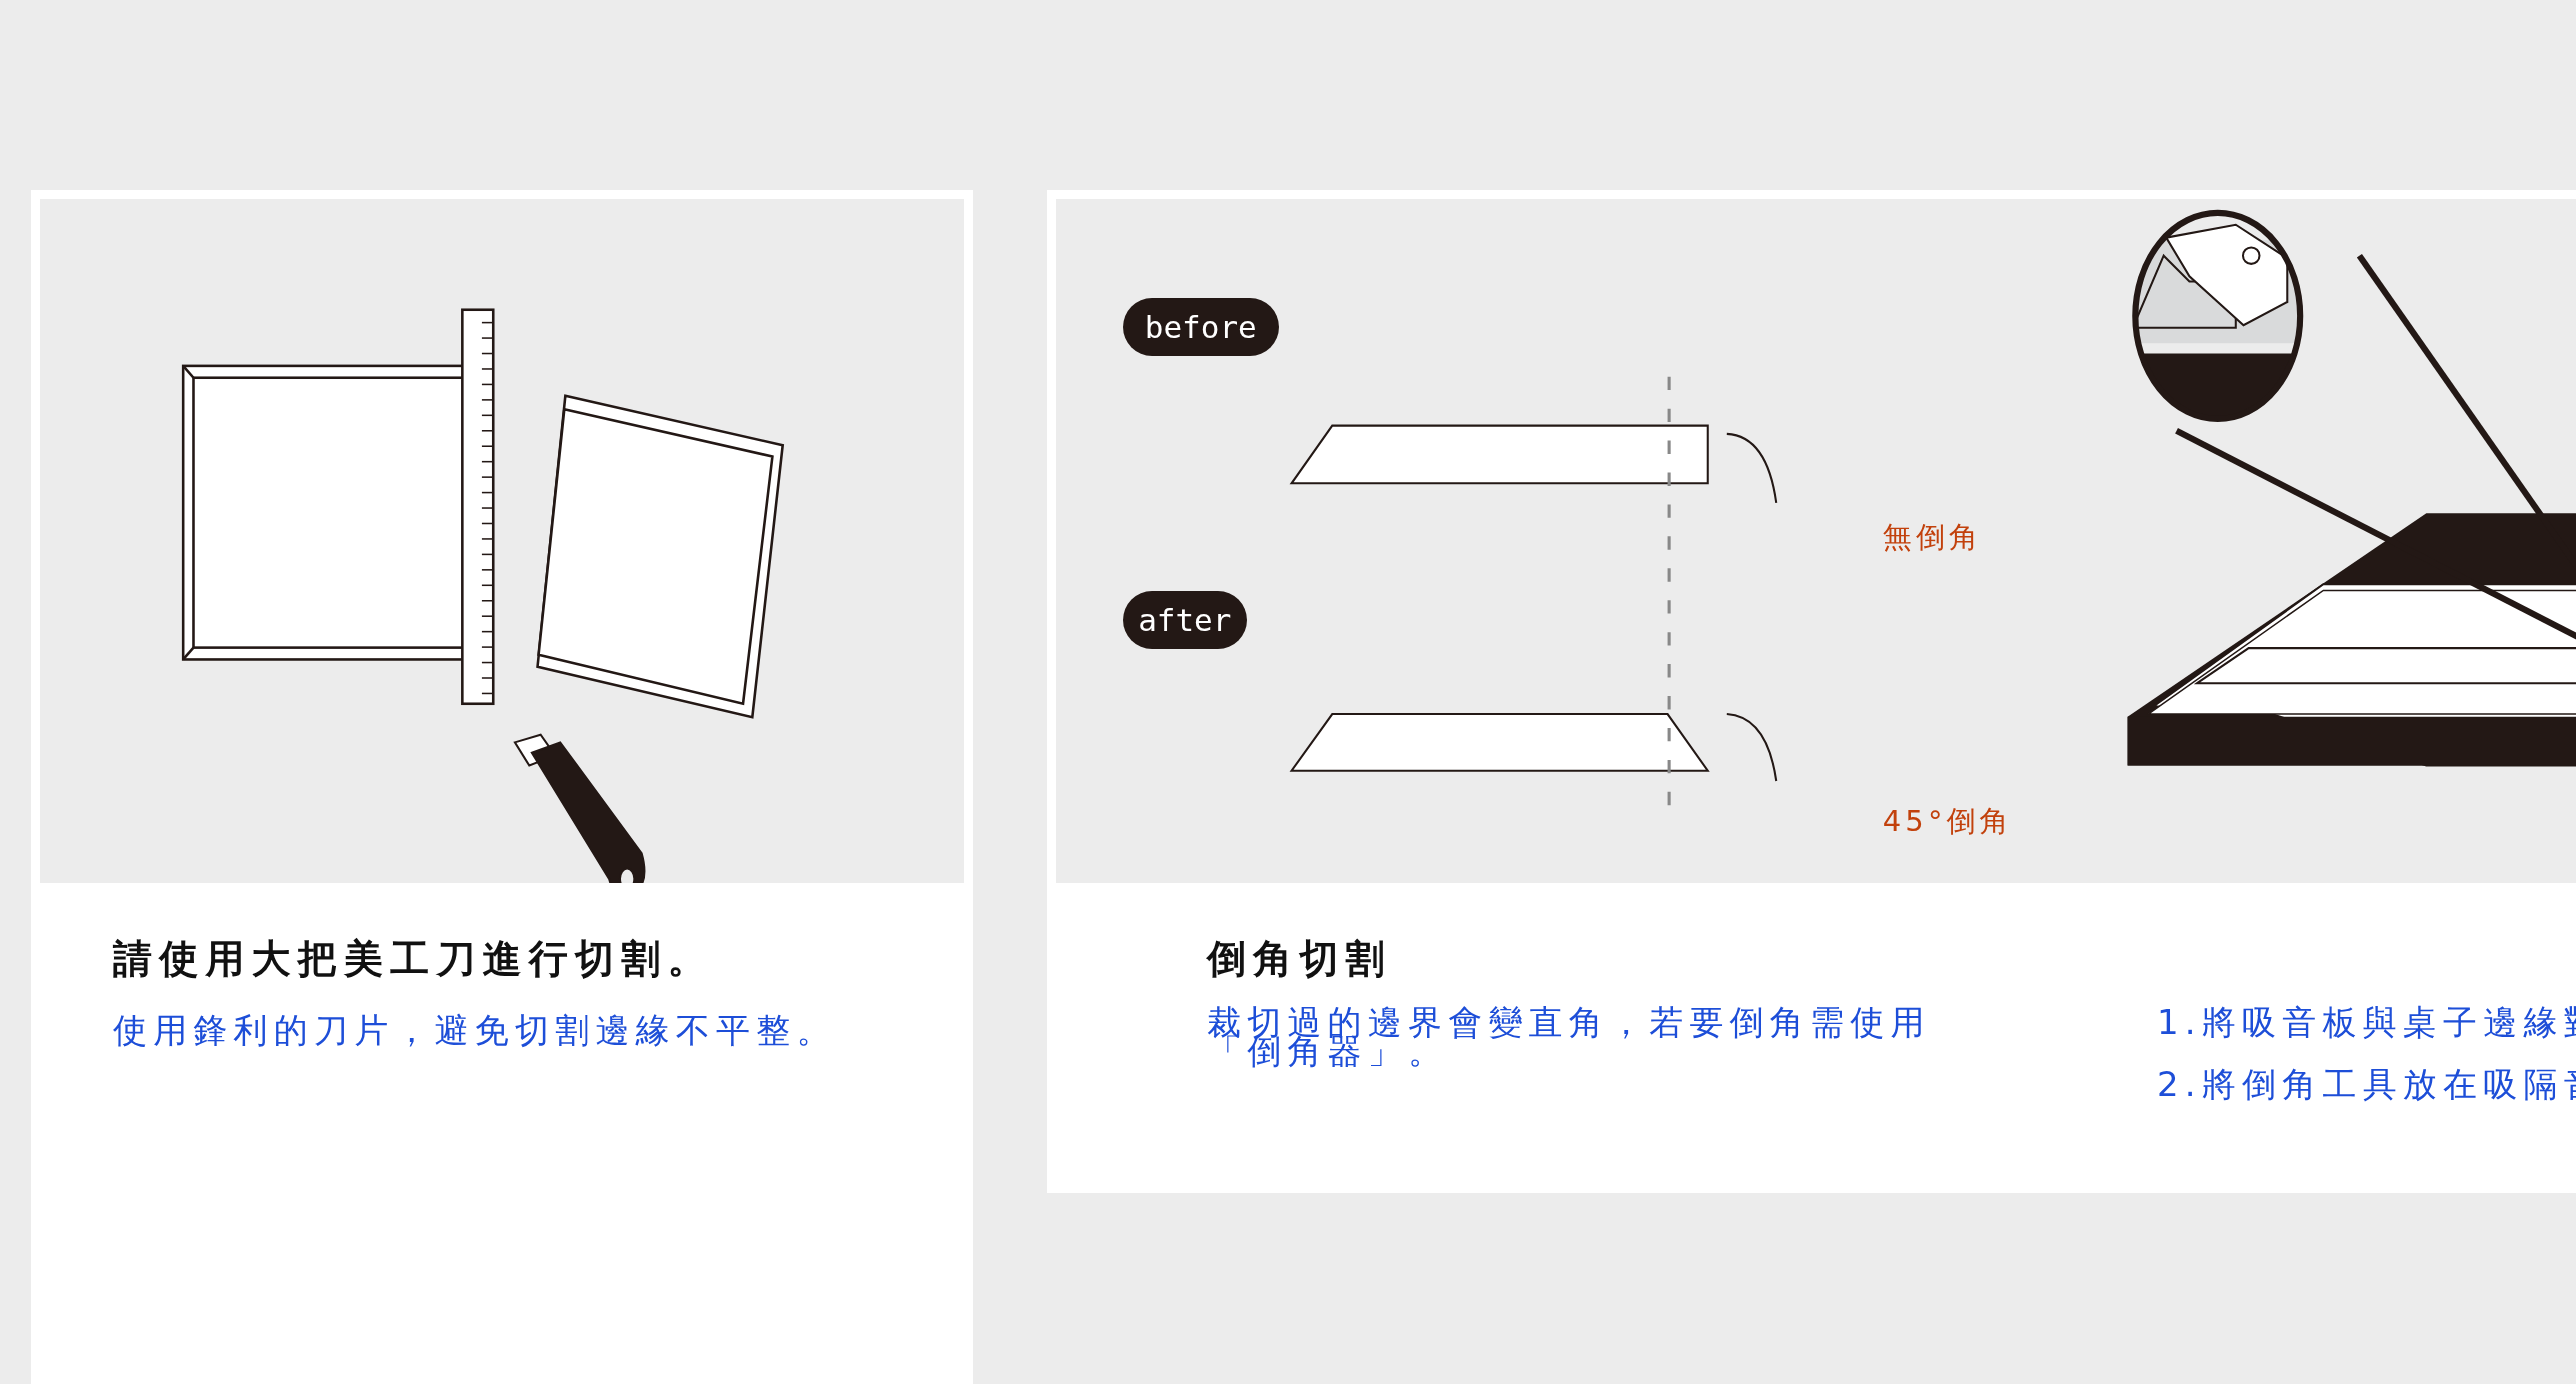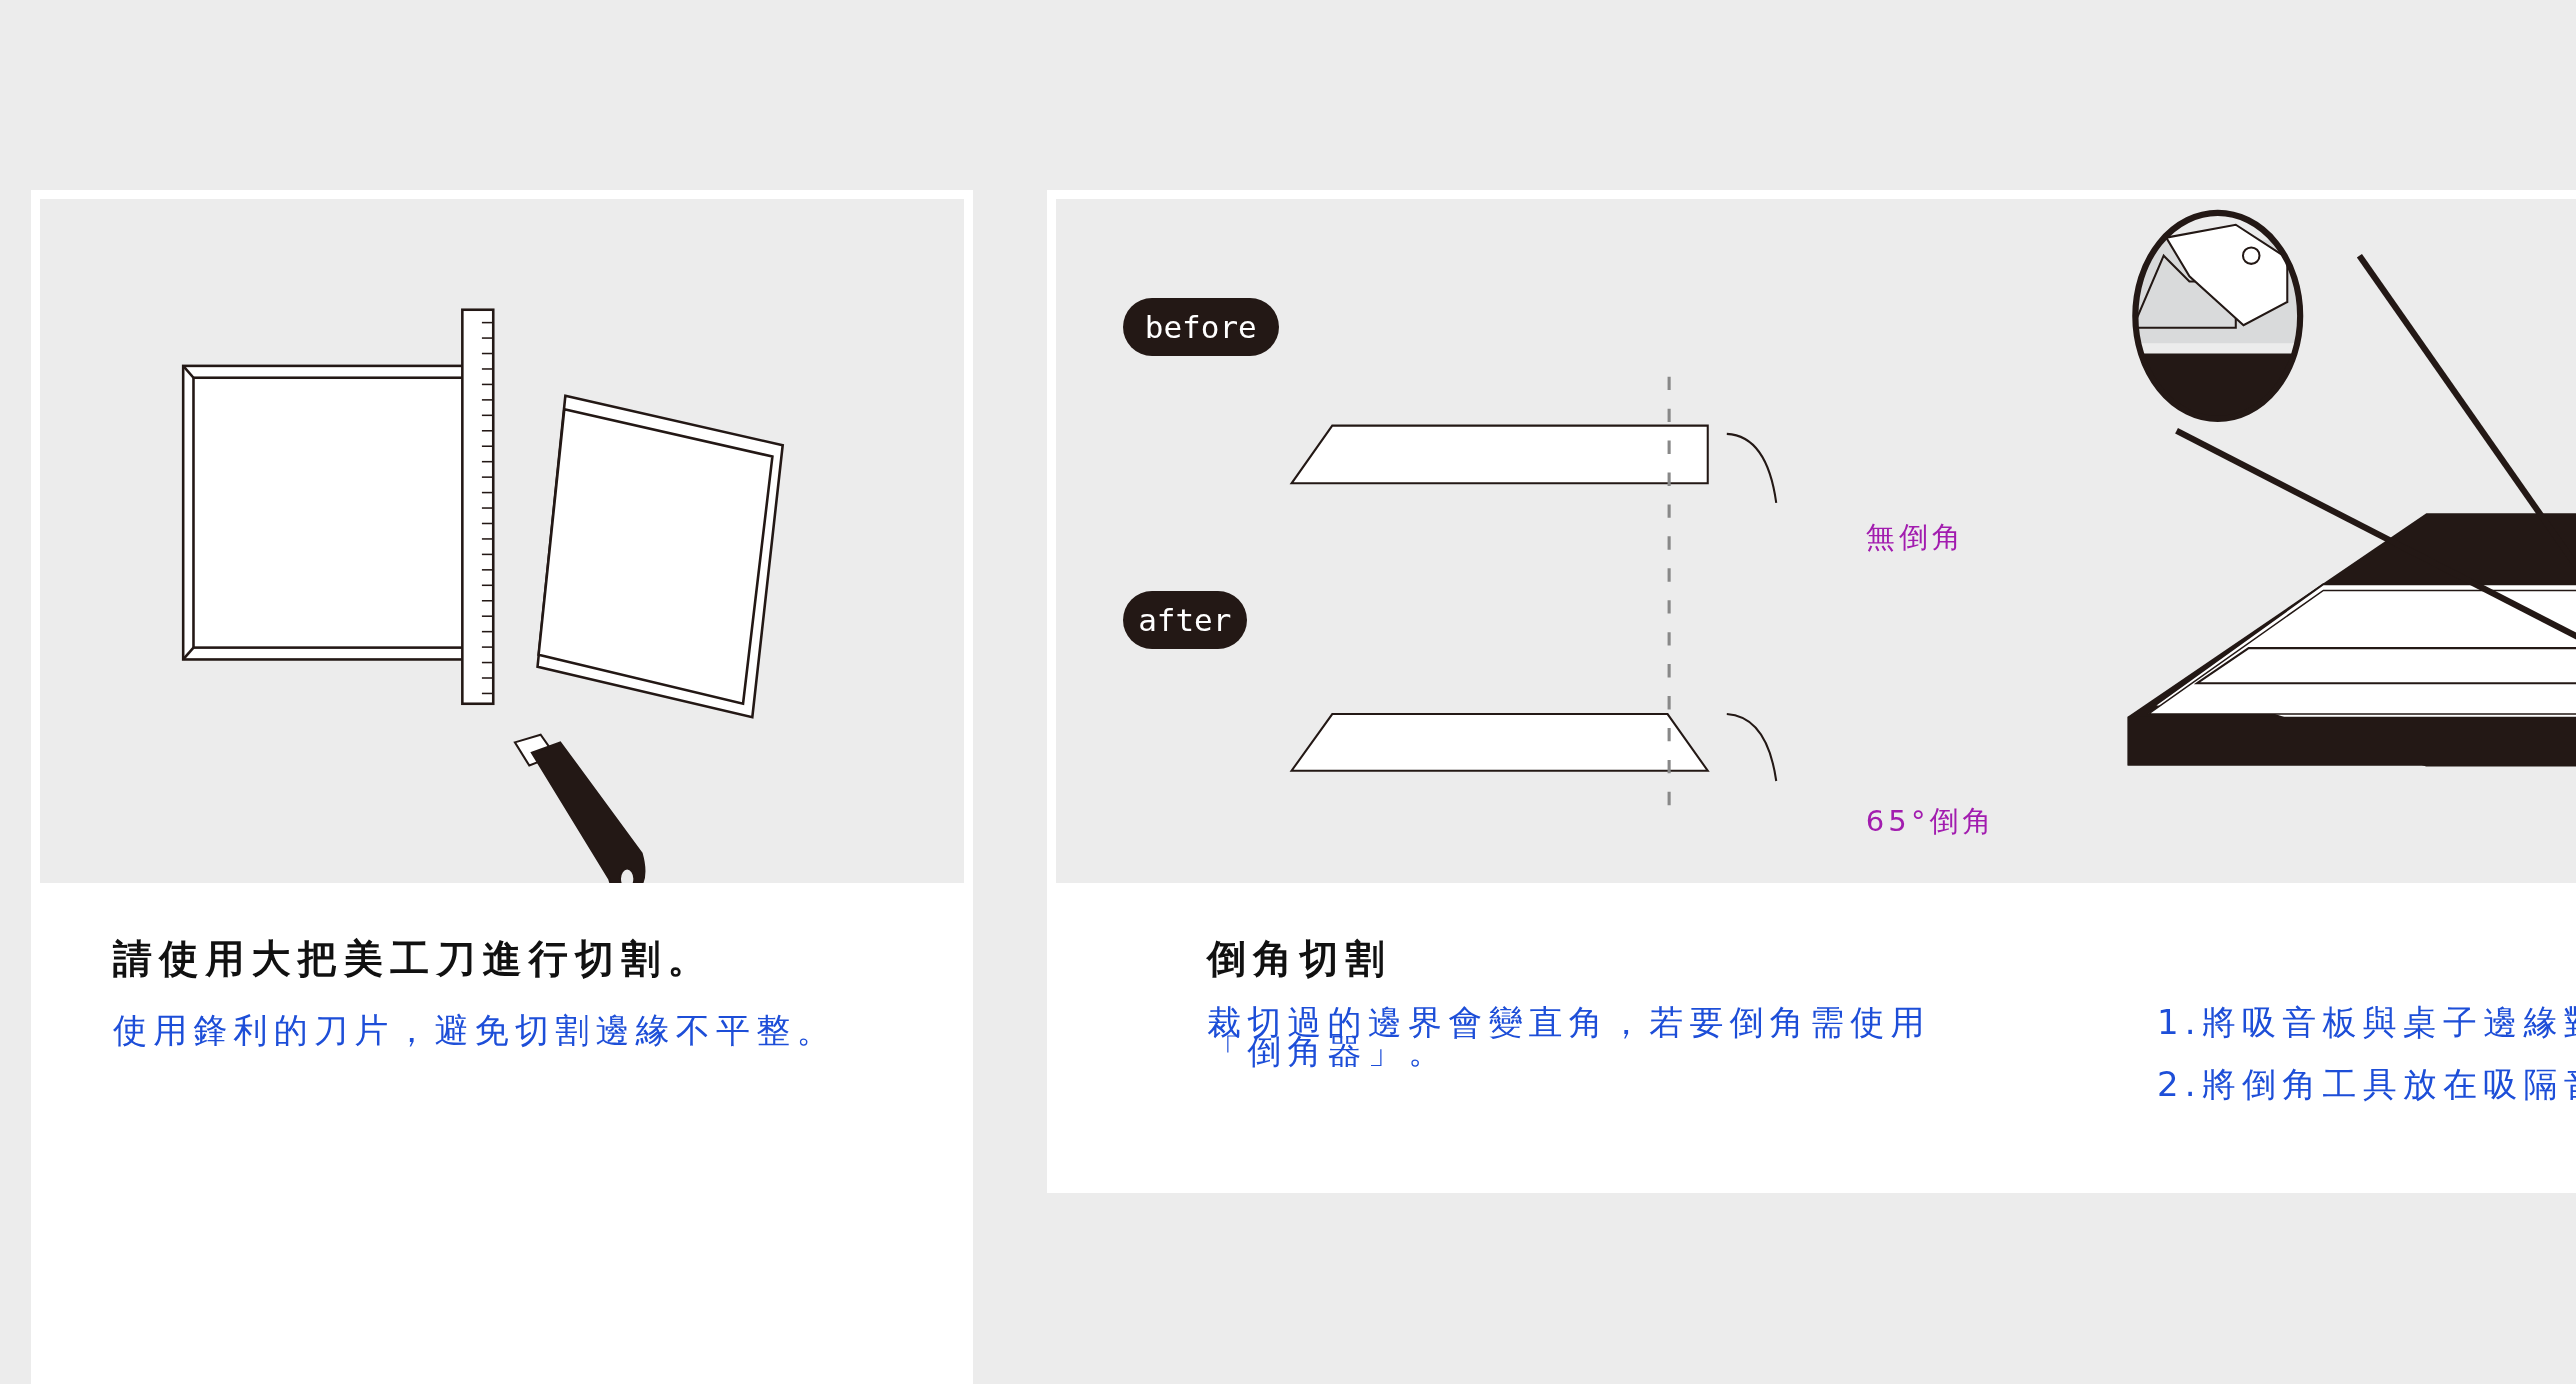--- a/index.html
+++ b/index.html
@@ -2,21 +2,21 @@
 <html style="font-size:8.2px"><head>
 <meta charset="utf-8">
 <style>
   html,body{margin:0;padding:0;}
   body{width:3162px;height:1384px;background:#ececec;position:relative;overflow:hidden;font-family:"DejaVu Sans","Liberation Sans",sans-serif;}
   .panel{position:absolute;background:#ffffff;}
   .img-area{position:absolute;background:#ececec;}
   .title{position:absolute;font-weight:bold;color:#111;font-size:39px;letter-spacing:7.2px;}
   .body-text{position:absolute;color:#1d4ed8;font-size:34px;letter-spacing:6.2px;line-height:62px;}
   .pill{position:absolute;background:#231815;color:#fff;border-radius:31px;font-size:31px;display:flex;align-items:center;justify-content:center;font-family:"DejaVu Sans Mono","Liberation Mono",monospace;margin-top:8px;}
-  .label{position:absolute;color:#a21caf;font-size:29px;letter-spacing:4.1px;}
+  .label{position:absolute;color:#c2410c;font-size:29px;letter-spacing:4.1px;margin-left:17px;}
   svg{position:absolute;}
 </style>
 </head>
 <body>
 
 <div class="panel" style="left:31px;top:190px;width:942px;height:1219px;">
   <div class="img-area" style="left:8.8px;top:8.8px;width:924px;height:684px;">
     <svg width="924" height="684" viewBox="0 0 1794 1328">
 
       <g stroke="#231815" stroke-width="5" fill="#fff">
@@ -80,21 +80,21 @@
     <div class="pill" style="left:67px;top:384px;width:124px;height:58px;">after</div>
 
     <svg width="876" height="684" viewBox="0 0 1700 1328" style="left:0;top:0;">
       <polygon points="536,440 1265,440 1265,552 457,552" fill="#fff" stroke="#231815" stroke-width="4"></polygon>
       <polygon points="536,1000 1187,1000 1265,1110 457,1110" fill="#fff" stroke="#231815" stroke-width="4"></polygon>
       <line x1="1190" y1="345" x2="1190" y2="1200" stroke="#888" stroke-width="6" stroke-dasharray="26,36"></line>
       <path d="M1302,456 Q1380,460 1398,590" fill="none" stroke="#231815" stroke-width="4"></path>
       <path d="M1302,1000 Q1380,1005 1398,1130" fill="none" stroke="#231815" stroke-width="4"></path>
     </svg>
     <div class="label" style="left:810px;top:319px;">無倒角</div>
-    <div class="label" style="left:810px;top:603px;">65°倒角</div>
+    <div class="label" style="left:810px;top:603px;">45°倒角</div>
 
     <svg width="1005" height="684" viewBox="0 0 1950 1328" style="left:1061px;top:0;">
 
       <g>
         <polygon points="20,1005 600,610 1840,610 1840,700 1260,1100 20,1100" fill="#231815"></polygon>
         <polygon points="70,985 400,748 1680,748 1680,815 1220,1100 600,1100 300,1000" fill="#fff" stroke="#231815" stroke-width="4"></polygon>
         <polygon points="60,1000 400,760 1260,760 1260,1000" fill="#fff" stroke="#231815" stroke-width="3"></polygon>
         <polygon points="20,1005 1260,1005 1260,1100 20,1100" fill="#231815"></polygon>
         <polygon points="1260,1005 1840,612 1840,700 1260,1100" fill="#231815"></polygon>
         <polygon points="600,612 1840,612 1260,1005 20,1005" fill="none" stroke="#231815" stroke-width="0"></polygon>

